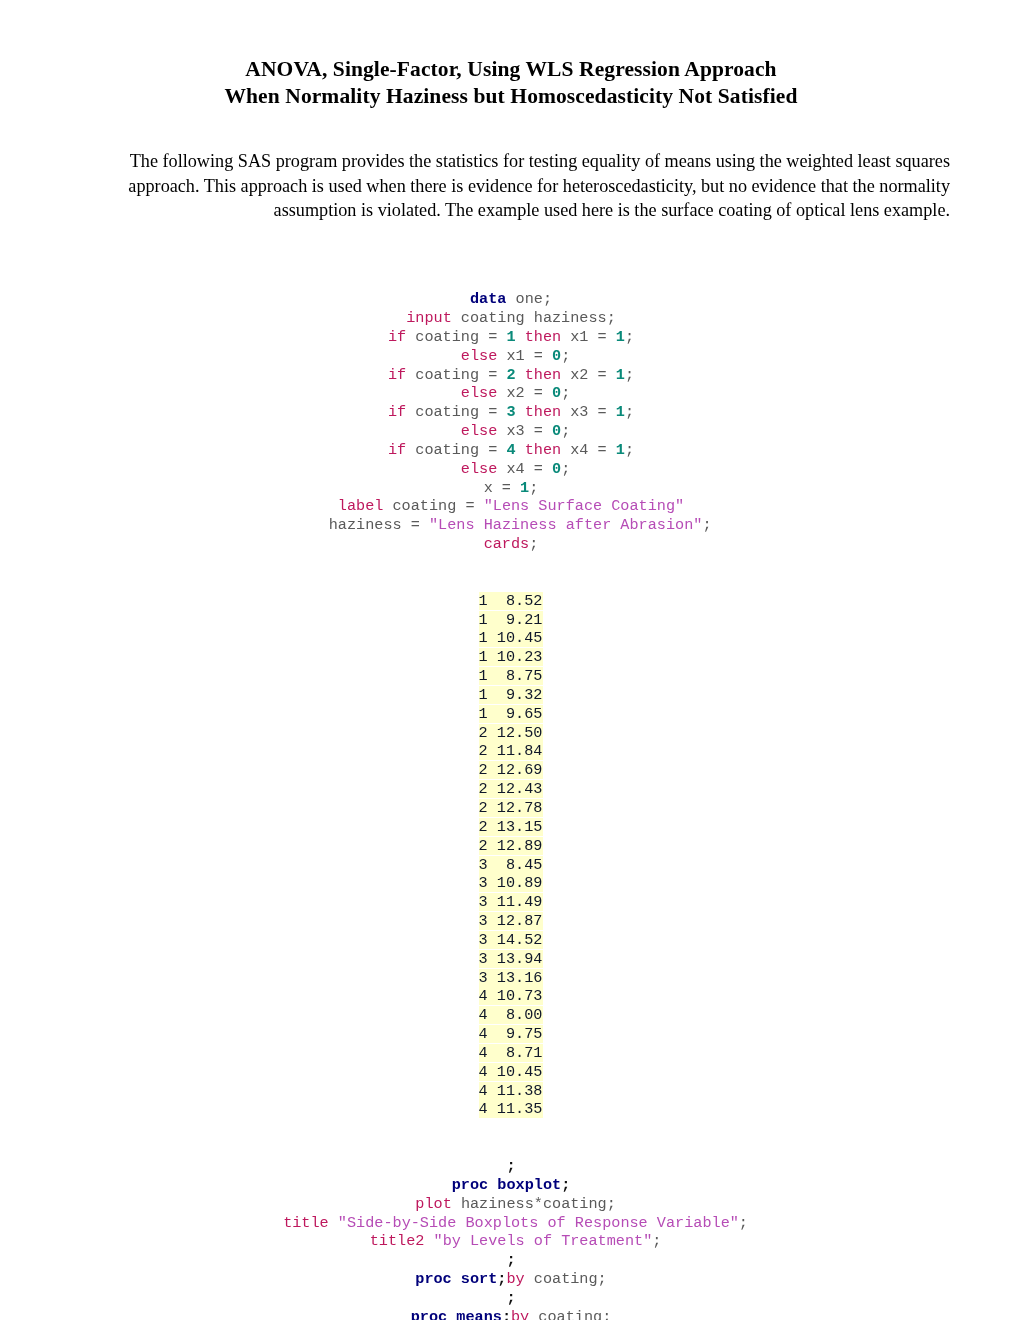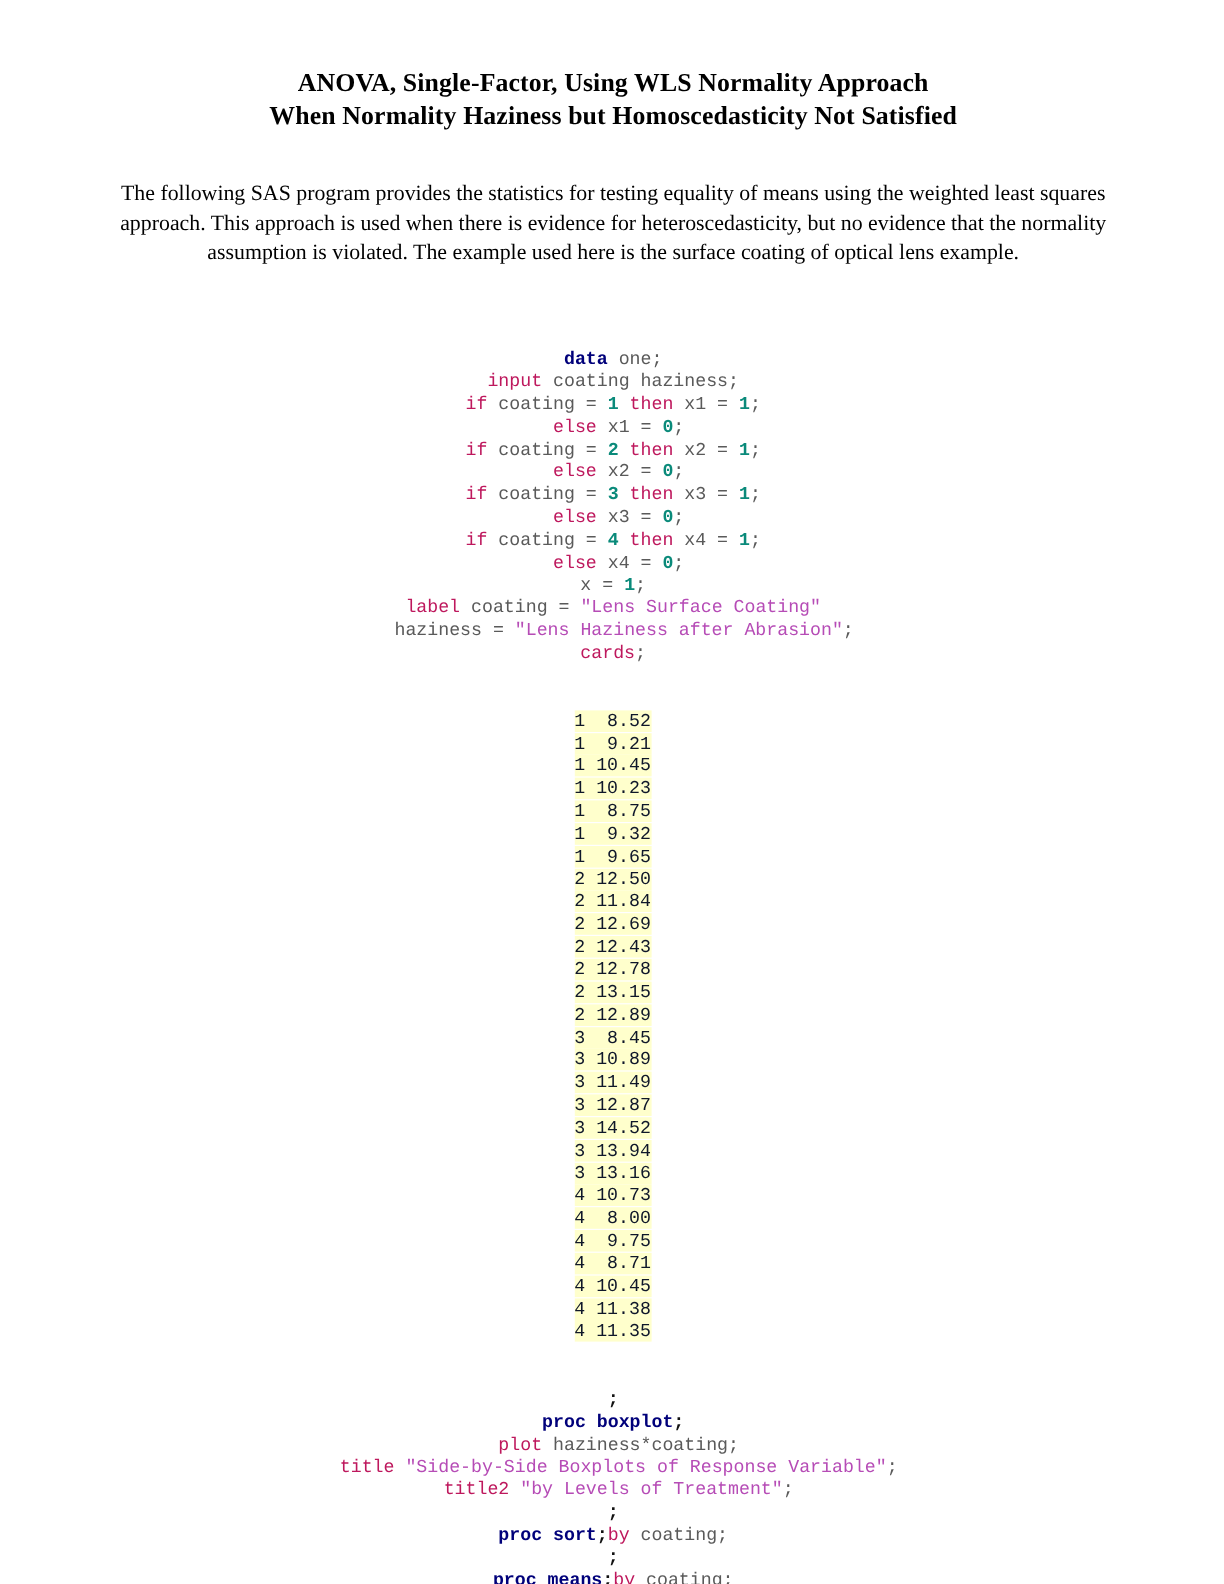--- a/index.html
+++ b/index.html
@@ -33,21 +33,21 @@
   .doc-title .line {
     display: block;
     white-space: nowrap;
   }
   .intro {
     margin: 0;
     padding-top: 39px;
     font-family: "Liberation Serif", "DejaVu Serif", serif;
     font-size: 18.2px;
     line-height: 24.5px;
-    text-align: center;
+    text-align: right;
     max-width: 880px;
   }
   .code-block {
     padding-top: 30px;
     font-family: "Liberation Mono", "DejaVu Sans Mono", monospace;
     font-size: 15.2px;
     line-height: 18.85px;
     white-space: pre;
   }
   .code-line {
@@ -69,21 +69,21 @@
     background: #ffffcc;
     padding: 0 1px 0 0;
   }
 </style>
 </head>
 <body>
 
 <div class="page">
 
   <h1 class="doc-title">
-    <span class="line">ANOVA, Single-Factor, Using WLS Normality Approach</span>
+    <span class="line">ANOVA, Single-Factor, Using WLS Regression Approach</span>
     <span class="line">When Normality Haziness but Homoscedasticity Not Satisfied</span>
   </h1>
 
   <p class="intro">The following SAS program provides the statistics for testing equality of means using the weighted least squares approach.  This approach is used when there is evidence for heteroscedasticity, but no evidence that the normality assumption is violated.  The example used here is the surface coating of optical lens example.</p>
 
   <div class="code-block">
     <div id="code-before"><div class="code-line"><span class="tok-proc">data</span><span class="tok-plain"> one;</span></div><div class="code-line"><span class="tok-kw">input</span><span class="tok-plain"> coating haziness;</span></div><div class="code-line"><span class="tok-kw">if</span><span class="tok-plain"> coating = </span><span class="tok-num">1</span><span class="tok-plain"> </span><span class="tok-kw">then</span><span class="tok-plain"> x1 = </span><span class="tok-num">1</span><span class="tok-plain">;</span></div><div class="code-line"><span class="tok-plain"> </span><span class="tok-kw">else</span><span class="tok-plain"> x1 = </span><span class="tok-num">0</span><span class="tok-plain">;</span></div><div class="code-line"><span class="tok-kw">if</span><span class="tok-plain"> coating = </span><span class="tok-num">2</span><span class="tok-plain"> </span><span class="tok-kw">then</span><span class="tok-plain"> x2 = </span><span class="tok-num">1</span><span class="tok-plain">;</span></div><div class="code-line"><span class="tok-plain"> </span><span class="tok-kw">else</span><span class="tok-plain"> x2 = </span><span class="tok-num">0</span><span class="tok-plain">;</span></div><div class="code-line"><span class="tok-kw">if</span><span class="tok-plain"> coating = </span><span class="tok-num">3</span><span class="tok-plain"> </span><span class="tok-kw">then</span><span class="tok-plain"> x3 = </span><span class="tok-num">1</span><span class="tok-plain">;</span></div><div class="code-line"><span class="tok-plain"> </span><span class="tok-kw">else</span><span class="tok-plain"> x3 = </span><span class="tok-num">0</span><span class="tok-plain">;</span></div><div class="code-line"><span class="tok-kw">if</span><span class="tok-plain"> coating = </span><span class="tok-num">4</span><span class="tok-plain"> </span><span class="tok-kw">then</span><span class="tok-plain"> x4 = </span><span class="tok-num">1</span><span class="tok-plain">;</span></div><div class="code-line"><span class="tok-plain"> </span><span class="tok-kw">else</span><span class="tok-plain"> x4 = </span><span class="tok-num">0</span><span class="tok-plain">;</span></div><div class="code-line"><span class="tok-plain">x = </span><span class="tok-num">1</span><span class="tok-plain">;</span></div><div class="code-line"><span class="tok-kw">label</span><span class="tok-plain"> coating = </span><span class="tok-str">"Lens Surface Coating"</span></div><div class="code-line"><span class="tok-plain">  haziness = </span><span class="tok-str">"Lens Haziness after Abrasion"</span><span class="tok-plain">;</span></div><div class="code-line"><span class="tok-kw">cards</span><span class="tok-plain">;</span></div></div>
     <div id="code-data"><div class="code-line data-row"><span class="hl">1  8.52</span></div><div class="code-line data-row"><span class="hl">1  9.21</span></div><div class="code-line data-row"><span class="hl">1 10.45</span></div><div class="code-line data-row"><span class="hl">1 10.23</span></div><div class="code-line data-row"><span class="hl">1  8.75</span></div><div class="code-line data-row"><span class="hl">1  9.32</span></div><div class="code-line data-row"><span class="hl">1  9.65</span></div><div class="code-line data-row"><span class="hl">2 12.50</span></div><div class="code-line data-row"><span class="hl">2 11.84</span></div><div class="code-line data-row"><span class="hl">2 12.69</span></div><div class="code-line data-row"><span class="hl">2 12.43</span></div><div class="code-line data-row"><span class="hl">2 12.78</span></div><div class="code-line data-row"><span class="hl">2 13.15</span></div><div class="code-line data-row"><span class="hl">2 12.89</span></div><div class="code-line data-row"><span class="hl">3  8.45</span></div><div class="code-line data-row"><span class="hl">3 10.89</span></div><div class="code-line data-row"><span class="hl">3 11.49</span></div><div class="code-line data-row"><span class="hl">3 12.87</span></div><div class="code-line data-row"><span class="hl">3 14.52</span></div><div class="code-line data-row"><span class="hl">3 13.94</span></div><div class="code-line data-row"><span class="hl">3 13.16</span></div><div class="code-line data-row"><span class="hl">4 10.73</span></div><div class="code-line data-row"><span class="hl">4  8.00</span></div><div class="code-line data-row"><span class="hl">4  9.75</span></div><div class="code-line data-row"><span class="hl">4  8.71</span></div><div class="code-line data-row"><span class="hl">4 10.45</span></div><div class="code-line data-row"><span class="hl">4 11.38</span></div><div class="code-line data-row"><span class="hl">4 11.35</span></div></div>
     <div id="code-after"><div class="code-line"><span class="tok-semi">;</span></div><div class="code-line"><span class="tok-proc">proc boxplot</span><span class="tok-semi">;</span></div><div class="code-line"><span class="tok-plain"> </span><span class="tok-kw">plot</span><span class="tok-plain"> haziness*coating;</span></div><div class="code-line"><span class="tok-plain"> </span><span class="tok-kw">title</span><span class="tok-plain"> </span><span class="tok-str">"Side-by-Side Boxplots of Response Variable"</span><span class="tok-plain">;</span></div><div class="code-line"><span class="tok-plain"> </span><span class="tok-kw">title2</span><span class="tok-plain"> </span><span class="tok-str">"by Levels of Treatment"</span><span class="tok-plain">;</span></div><div class="code-line"><span class="tok-semi">;</span></div><div class="code-line"><span class="tok-proc">proc sort</span><span class="tok-semi">;</span><span class="tok-kw">by</span><span class="tok-plain"> coating;</span></div><div class="code-line"><span class="tok-semi">;</span></div><div class="code-line"><span class="tok-proc">proc means</span><span class="tok-semi">;</span><span class="tok-kw">by</span><span class="tok-plain"> coating;</span></div></div>
   </div>

